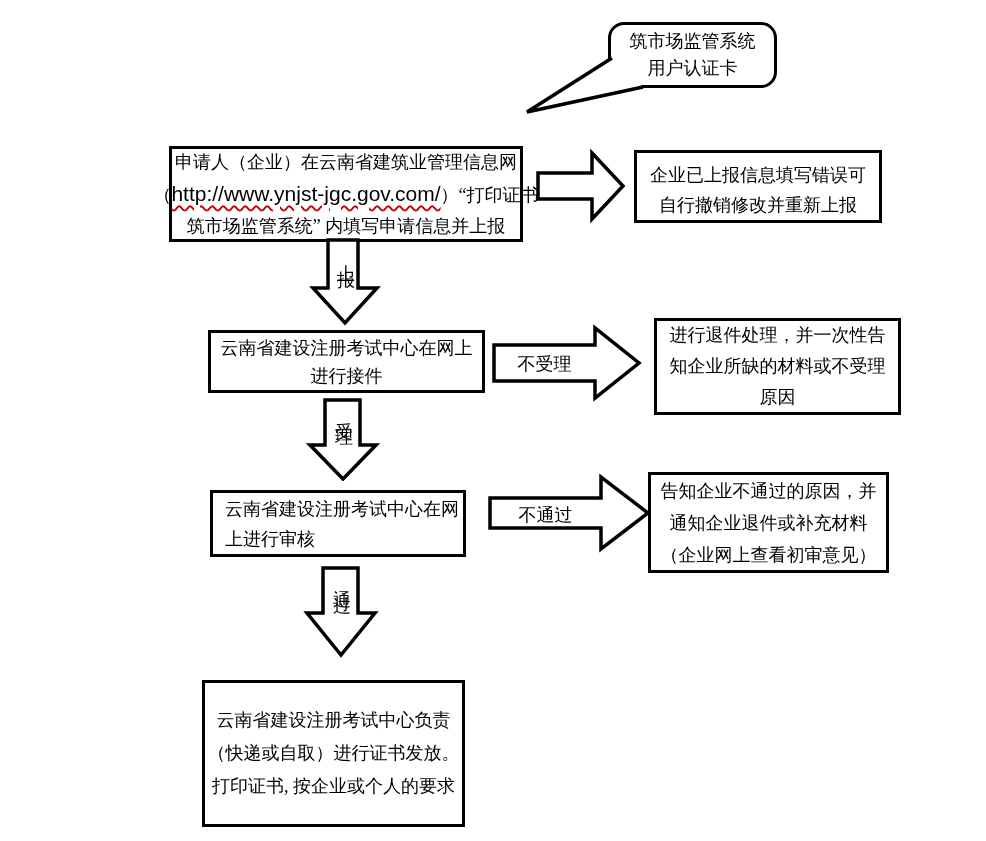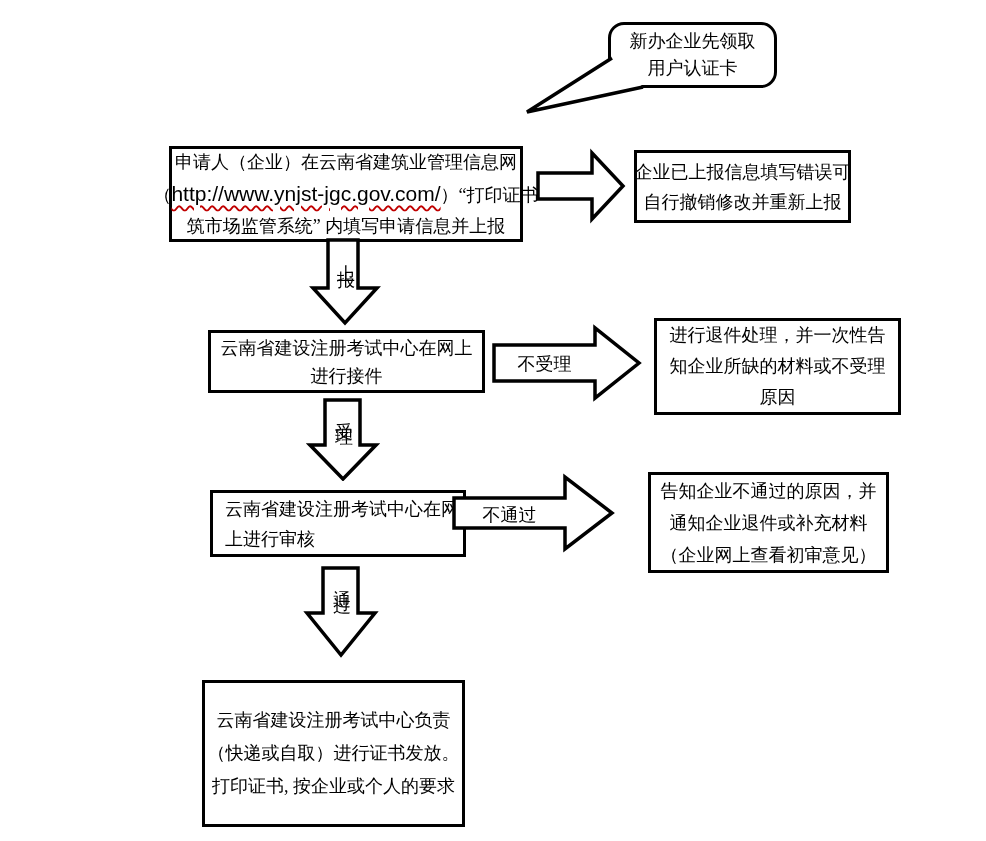--- a/index.html
+++ b/index.html
@@ -26,40 +26,40 @@
   .urltxt{font-family:"Liberation Sans","DejaVu Sans",sans-serif;font-size:21px;
           text-decoration:underline wavy #c00000 1.5px;text-underline-offset:4px;}
   .leftalign{align-items:flex-start;padding-left:12px;text-align:center;}
 </style>
 </head>
 <body>
 
 <div id="canvas">
 
   <div class="callout">
-    <div class="ln">新办企业先领取</div>
+    <div class="ln">筑市场监管系统</div>
     <div class="ln">用户认证卡</div>
   </div>
   <svg class="tailsvg" width="170" height="90" viewBox="0 0 170 90">
     <path d="M112,18 L27,72 L143,47" fill="#ffffff" stroke="#000000" stroke-width="3.5" stroke-linejoin="miter"></path>
   </svg>
 
   <div class="fbox" style="left:169px;top:137px;width:354px;height:96px;margin-top:9px;">
     <div class="ln">申请人（企业）在云南省建筑业管理信息网</div>
     <div class="ln"><span>（</span><span class="urltxt">http://www.ynjst-jgc.gov.com/</span><span>）“打印证书</span></div>
     <div class="ln">筑市场监管系统” 内填写申请信息并上报</div>
   </div>
 
   <div class="arrow" style="left:536px;top:147px;width:90px;height:78px;">
     <svg width="90" height="78" viewBox="0 0 90 78">
       <path d="M2,26 L56,26 L56,6 L87,39 L56,72 L56,52 L2,52 Z" fill="#ffffff" stroke="#000000" stroke-width="3.5" stroke-linejoin="miter"></path>
     </svg>
   </div>
 
-  <div class="fbox" style="left:634px;top:150px;width:217px;height:73px;line-height:30px;">
+  <div class="fbox" style="left:634px;top:150px;width:248px;height:73px;line-height:30px;justify-content:flex-end;">
     <div class="ln">企业已上报信息填写错误可</div>
     <div class="ln">自行撤销修改并重新上报</div>
   </div>
 
   <div class="arrow" style="left:309px;top:238px;width:72px;height:88px;">
     <svg width="72" height="88" viewBox="0 0 72 88">
       <path d="M19,2 L19,50 L4,50 L36,85 L68,50 L49,50 L49,2 Z" fill="#ffffff" stroke="#000000" stroke-width="3.5" stroke-linejoin="miter"></path>
     </svg>
     <span class="alabel-v" style="left:25px;top:12px;">上报</span>
   </div>
@@ -87,21 +87,21 @@
       <path d="M19,2 L19,47 L4,47 L37,81 L70,47 L54,47 L54,2 Z" fill="#ffffff" stroke="#000000" stroke-width="3.5" stroke-linejoin="miter"></path>
     </svg>
     <span class="alabel-v" style="left:26px;top:10px;">受理</span>
   </div>
 
   <div class="fbox leftalign" style="left:210px;top:490px;width:256px;height:67px;line-height:30px;">
     <div class="ln">云南省建设注册考试中心在网</div>
     <div class="ln">上进行审核</div>
   </div>
 
-  <div class="arrow" style="left:452px;top:473px;width:163px;height:80px;">
+  <div class="arrow" style="left:488px;top:473px;width:163px;height:80px;">
     <svg width="163" height="80" viewBox="0 0 163 80">
       <path d="M2,25 L113,25 L113,4 L160,40 L113,76 L113,55 L2,55 Z" fill="#ffffff" stroke="#000000" stroke-width="3.5" stroke-linejoin="miter"></path>
     </svg>
     <span class="alabel-h" style="left:2px;width:111px;top:30px;">不通过</span>
   </div>
 
   <div class="fbox" style="left:648px;top:472px;width:241px;height:101px;line-height:32px;">
     <div class="ln">告知企业不通过的原因，并</div>
     <div class="ln">通知企业退件或补充材料</div>
     <div class="ln">（企业网上查看初审意见）</div>

